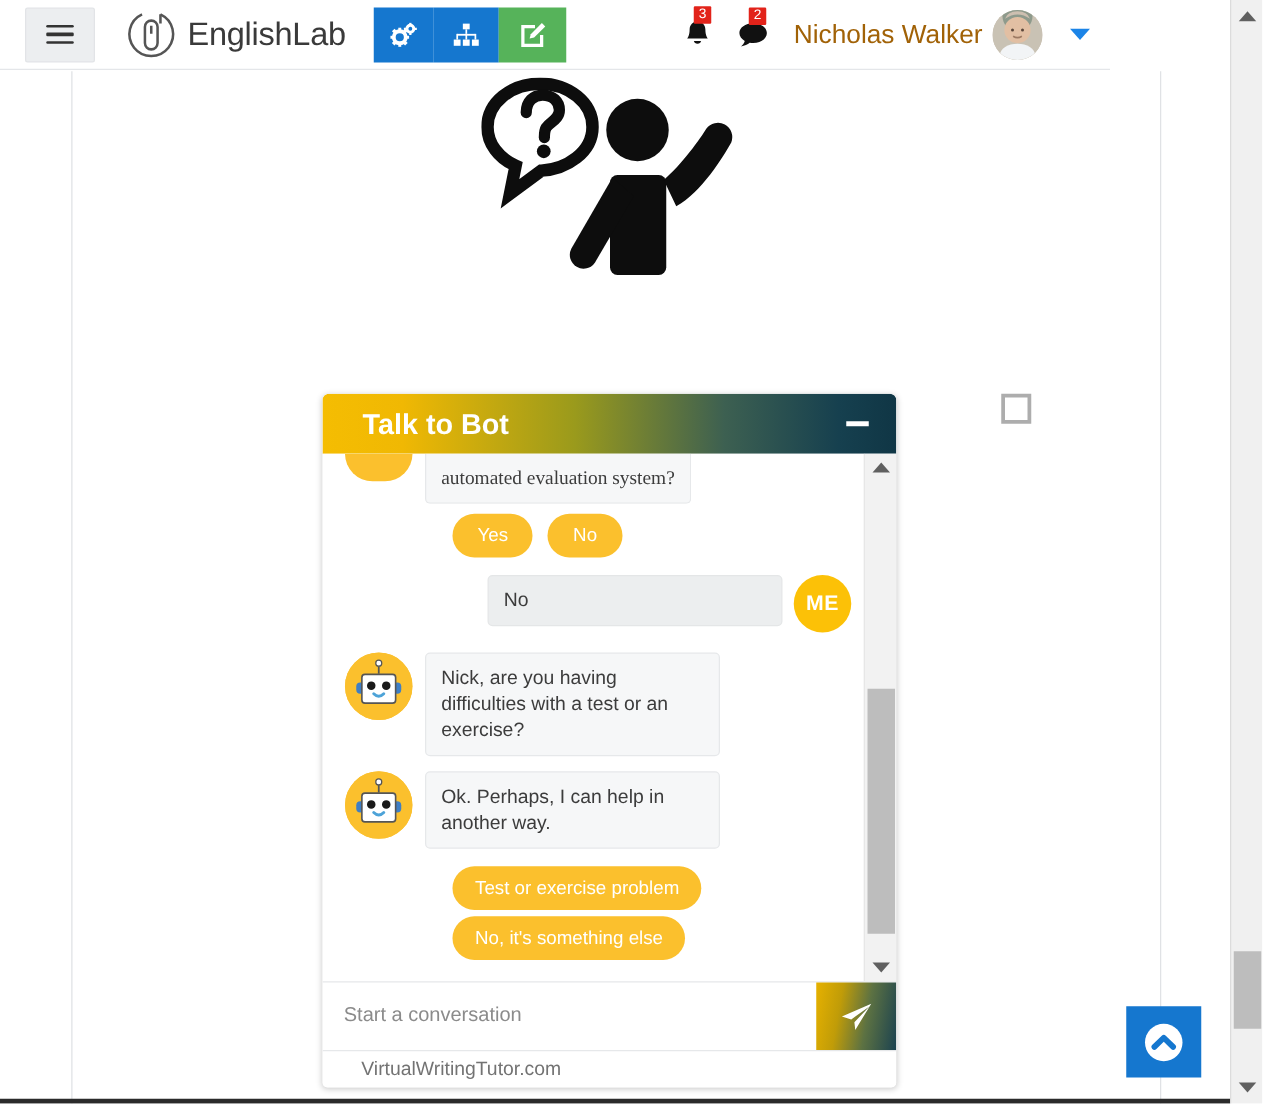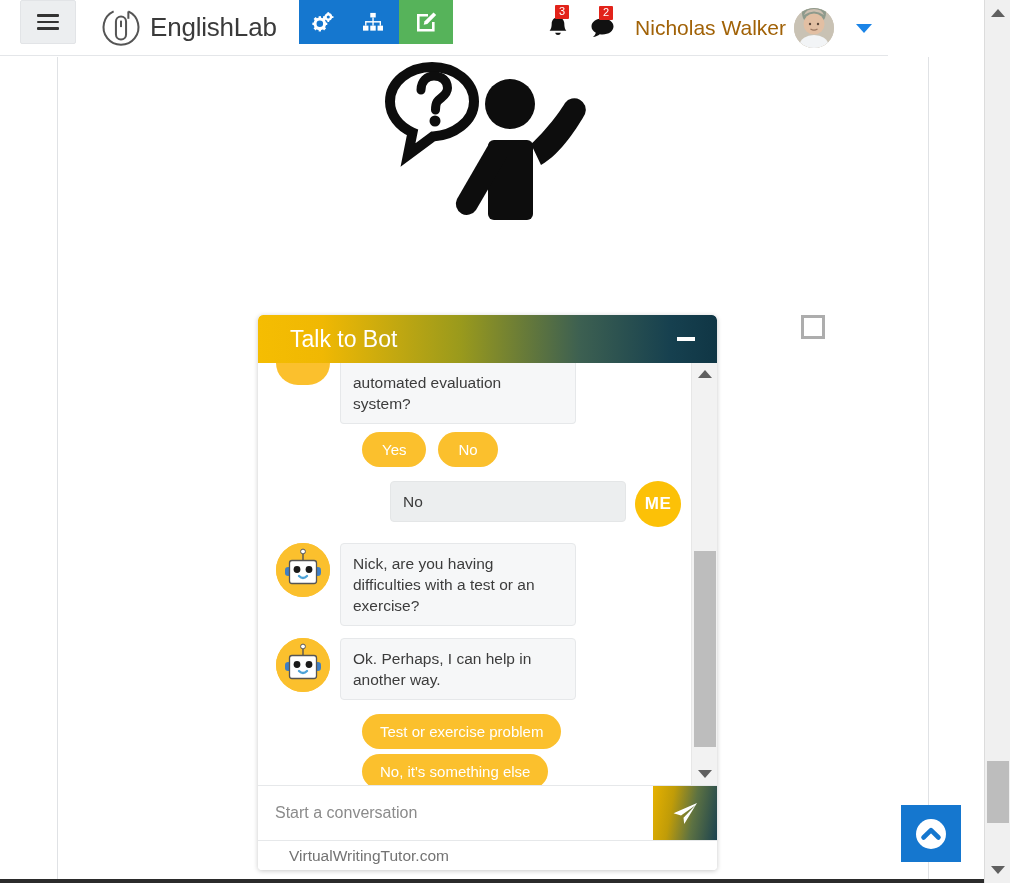--- a/index.html
+++ b/index.html
@@ -20,20 +20,21 @@
   }
 
   
   #navbar {
     position: absolute;
     left: 0; top: 0;
     width: 888px; height: 56px;
     background: #ffffff;
     border-bottom: 1px solid #e4e6e9;
     display: flex;
+    align-items: center;
     z-index: 40;
   }
   #hamburger {
     width: 56px; height: 44px;
     margin-left: 20px;
     background: #eceef0;
     border: 1px solid #e2e4e7;
     border-radius: 2px;
     display: flex; align-items: center; justify-content: center;
     cursor: pointer;
@@ -171,21 +172,21 @@
     position: relative;
     height: 48px;
     background: linear-gradient(90deg, #f5bd02 0%, #f0b803 14%, #9a9a1c 44%, #3d6051 70%, #16404f 90%, #103645 100%);
     display: flex; align-items: center;
     border-radius: 5px 5px 0 0;
   }
   #chat-title {
     color: #ffffff;
     font-size: 23px;
     margin-left: 32px;
-    font-weight: 400;
+    font-weight: 700;
   }
   #chat-minimize {
     margin-left: auto;
     margin-right: 22px;
     width: 18px; height: 4px;
     background: #ffffff;
     cursor: pointer;
   }
 
   #chat-body {
@@ -508,21 +509,21 @@
   <div id="chat">
 
     <div id="chat-header">
       <span id="chat-title">Talk to Bot</span>
       <div id="chat-minimize"></div>
     </div>
 
     <div id="chat-body">
       <div id="msg-area">
 
-        <div class="msg-row" style="margin-bottom:8px;">
+        <div class="msg-row" style="margin-bottom:8px;font-family:Liberation Serif, serif;">
           <div class="bot-av" style="height:22px;border-radius:0 0 27px 27px;margin-top:0;">
           </div>
           <div class="bubble clipped">automated evaluation system?</div>
         </div>
 
         <div class="quick-row" style="margin-left:86px;margin-bottom:14px;">
           <button class="chip narrow">Yes</button>
           <button class="chip narrow">No</button>
         </div>
 

